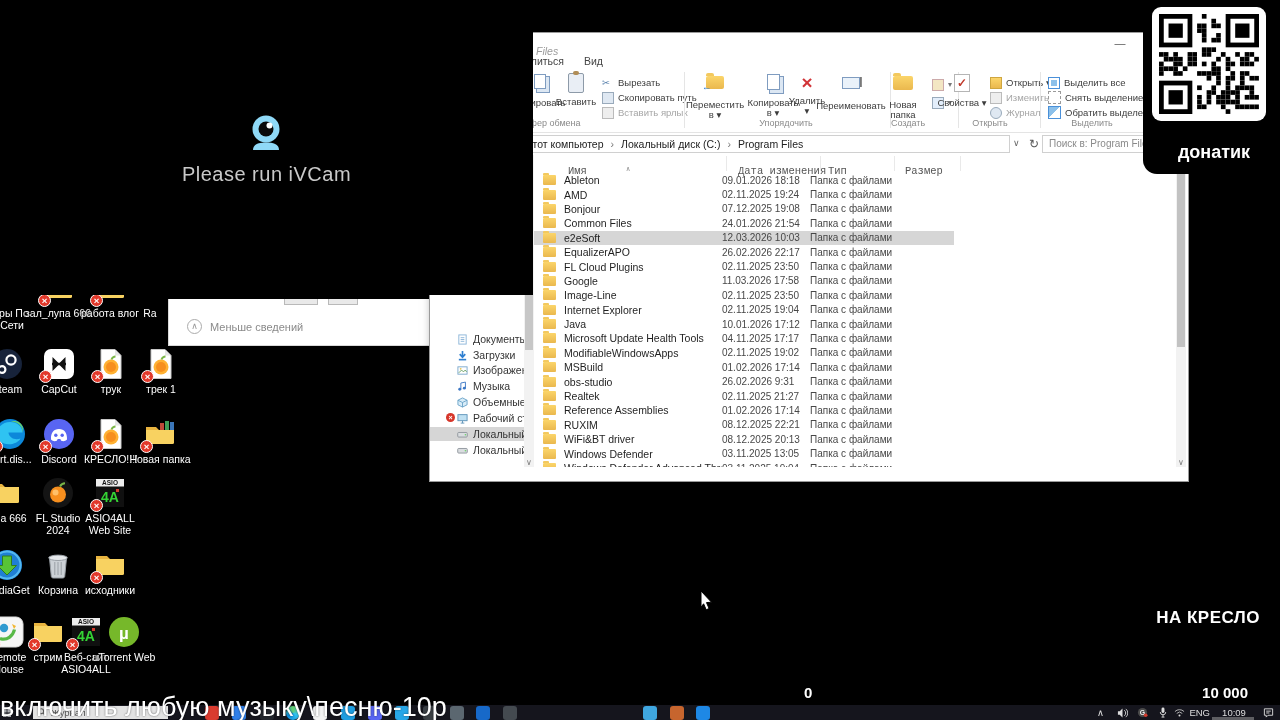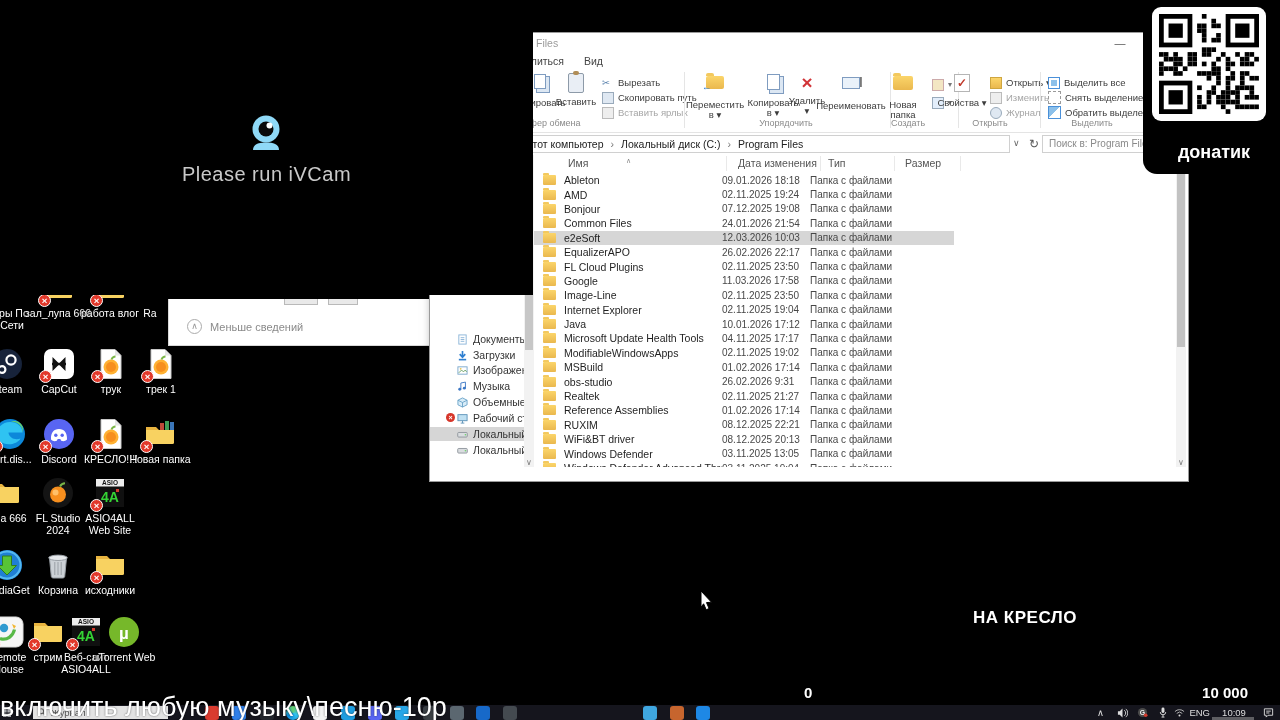--- a/index.html
+++ b/index.html
@@ -29,21 +29,21 @@
   .sliver { position:absolute; top:0; height:6px; background:#e9e9e9; border:1px solid #b9b9b9; border-top:none; }
   #less-details { position:absolute; left:18px; top:20px; display:flex; align-items:center; gap:8px;
     color:#8a8a8a; font-size:11px; }
   #less-details .circ { width:15px; height:15px; border-radius:50%; border:1px solid #ababab;
     color:#9a9a9a; font-size:9px; line-height:13px; text-align:center; }
 
   
   #explorer { left:430px; top:33px; width:758px; height:448px; background:#fff; z-index:3;
     box-shadow:0 0 0 1px #9a9a9a, 3px 3px 10px rgba(0,0,0,.55); font-size:11px; color:#333; }
   #titlebar { position:absolute; left:0; top:0; right:0; height:22px; background:#fff; }
-  #win-title { position:absolute; left:106px; top:4px; color:#9b9b9b; font-size:10.5px; }
+  #win-title { position:absolute; left:106px; top:12px; color:#9b9b9b; font-size:10.5px;font-style:italic; }
   .capbtn { position:absolute; top:0; width:30px; height:22px; text-align:center; line-height:20px;
     color:#555; font-size:11px; }
   #tabsrow { position:absolute; left:0; top:22px; right:0; height:14px; font-size:10.5px; color:#444; }
   .ftab { position:absolute; top:0; }
   #ribbon { position:absolute; left:0; top:36px; right:0; height:64px; background:#fff; border-bottom:1px solid #e4e4e4; }
   .rbtn-big { position:absolute; top:3px; text-align:center; font-size:9.5px; color:#3c3c3c; line-height:1.1; }
   .rbtn-big .ricon { margin:0 auto 2px; width:22px; height:22px; position:relative; }
   .rbtn-sm { position:absolute; height:15px; font-size:9.5px; color:#3c3c3c; display:flex; align-items:center; gap:4px; white-space:nowrap; }
   .gray { color:#a5a5a5 !important;justify-content:space-between; }
   .rglbl { position:absolute; top:49px; font-size:9px; color:#8a8a8a; text-align:center; width:96px; }
@@ -84,21 +84,21 @@
   .navitem.sel { background:#d6d6d6; }
   .navitem svg { width:11px; height:11px; flex:none; }
   .navbadge { position:absolute; left:16px; top:2px; width:9px; height:9px; background:#d6362a; border-radius:50%;
     color:#fff; font-size:7px; line-height:9px; text-align:center; font-weight:bold; }
   #nav-scroll { position:absolute; left:94px; top:122px; width:10px; bottom:14px; background:#f2f2f2; }
   #nav-thumb { position:absolute; left:1px; top:0; width:8px; height:195px; background:#c7c7c7; }
   #nav-down { position:absolute; left:0; bottom:0; width:10px; text-align:center; color:#7a7a7a; font-size:8px; }
 
   
   #headers { position:absolute; left:104px; top:122px; right:12px; height:17px; color:#555; font-size:10.5px; }
-  #headers .h { position:absolute; top:2px; }
+  #headers .h { position:absolute; top:10px;font-family:Liberation Mono, monospace; }
   .hsep { position:absolute; top:1px; height:15px; width:1px; background:#e9e9e9; }
   #file-rows { position:absolute; left:104px; top:140px; width:632px; bottom:14px; overflow:hidden; }
   .frow { position:relative; width:420px; height:14.4px; display:flex; align-items:center; cursor:default; }
   .frow.sel { background:#d6d6d6; }
   .frow .fic { width:13px; height:10px; margin-left:9px; background:linear-gradient(#fbd56a,#eab84e);
     border-radius:1px; position:relative; flex:none; }
   .frow .fic::before { content:""; position:absolute; left:0; top:-2px; width:6px; height:2px; background:#f3c95f; border-radius:1px 1px 0 0; }
   .frow .fname { width:158px; margin-left:8px; font-size:10.5px; color:#1f1f1f; white-space:nowrap; overflow:hidden; }
   .frow .fdate { width:88px; font-size:10px; color:#474747; white-space:nowrap; }
   .frow .ftype { font-size:10px; color:#474747; white-space:nowrap; }
@@ -121,21 +121,21 @@
   #qr-card svg { position:absolute; left:7px; top:7px; }
   #qr-label { position:absolute; left:5px; top:138px; width:132px; height:29px; background:#000; border-radius:6px;
     color:#fff; font-weight:bold; font-size:18px; text-align:center; line-height:28px; }
 
   
   #overlay-text { left:0; top:604px; width:860px; z-index:6; color:#fff; font-size:27px; line-height:29.5px; white-space:pre; }
   #overlay-text div { text-shadow:0 0 2px rgba(0,0,0,.6);margin-top:30px; }
 
   
   #goal { left:790px; top:608px; width:470px; z-index:6; }
-  #goal-title { text-align:center; color:#fff; font-weight:bold; font-size:17px; letter-spacing:.5px;
+  #goal-title { text-align:right; color:#fff; font-weight:bold; font-size:17px; letter-spacing:.5px;
     text-shadow:0 1px 2px #000; margin-bottom:7px; }
   #goal-bar { position:relative; margin-left:12px; width:448px; height:41px; background:#4c4c4c; border-radius:7px;
     overflow:hidden; box-shadow:0 2px 4px rgba(0,0,0,.4); }
   #goal-fill { position:absolute; left:0; top:0; bottom:0; background:linear-gradient(#f9a33c,#ec7d00); }
   #goal-amount { position:absolute; inset:0; text-align:center; line-height:41px; color:#fff; font-weight:bold;
     font-size:21px; text-shadow:0 2px 3px rgba(0,0,0,.55); }
   #goal-min { position:absolute; left:14px; top:76px; color:#fff; font-weight:bold; font-size:15px; text-shadow:0 1px 2px #000; }
   #goal-max { position:absolute; right:12px; top:76px; color:#fff; font-weight:bold; font-size:15px; text-shadow:0 1px 2px #000; }
 
   

